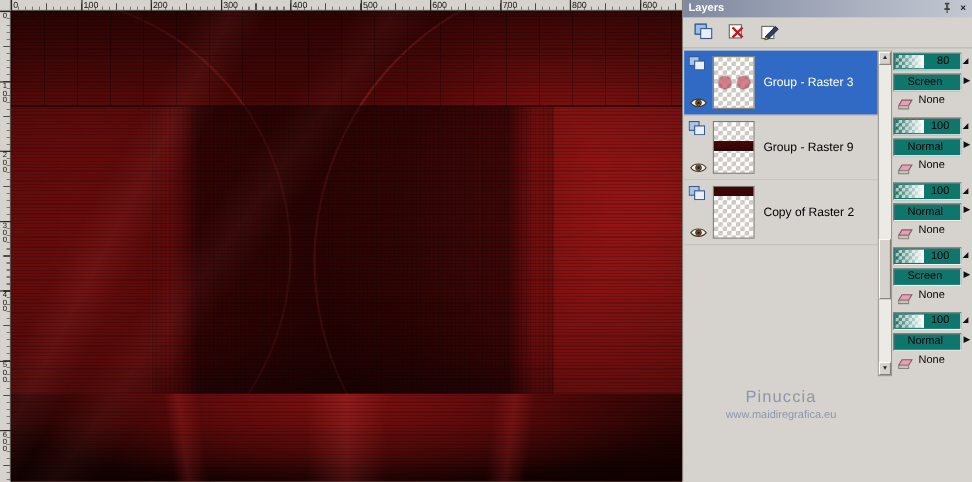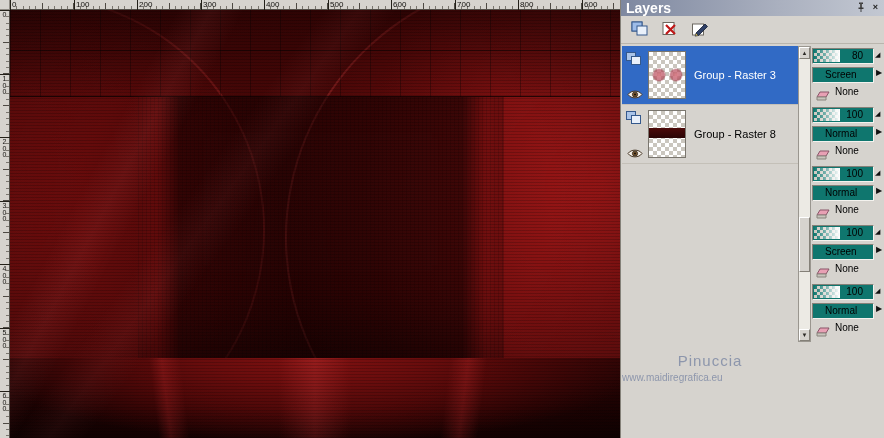--- a/index.html
+++ b/index.html
@@ -66,21 +66,21 @@
       linear-gradient(118deg, rgba(0,0,0,0) 20%, rgba(255,120,120,0.08) 24%, rgba(0,0,0,0) 28%),
       linear-gradient(126deg, rgba(0,0,0,0) 34%, rgba(255,120,120,0.06) 38%, rgba(0,0,0,0) 42%),
       radial-gradient(ellipse at 50% 45%, rgba(0,0,0,0) 55%, rgba(0,0,0,0.35) 100%);}
   .art-scan{background:repeating-linear-gradient(0deg, rgba(0,0,0,0.18) 0 1px, rgba(0,0,0,0) 1px 3px);}
 
   
   .palette{position:absolute;left:620px;top:0;width:264px;height:438px;background:#d6d3ce;
     border-left:1px solid #848078;}
   .ptitle{position:absolute;left:0;top:0;width:100%;height:16px;
     background:linear-gradient(90deg,#7e88a0 0%,#aab0bf 60%,#c3c8d2 100%);}
-  .ptitle-text{position:absolute;left:5px;top:0;line-height:16px;font-size:14px;font-weight:bold;color:#fff;}
+  .ptitle-text{position:absolute;left:5px;top:0;line-height:16px;font-size:10px;font-weight:bold;color:#fff;}
   .pbtn{position:absolute;top:2px;width:13px;height:12px;text-align:center;line-height:11px;
     font-size:9px;font-weight:bold;color:#1c1c1c;cursor:pointer;}
   .pin{left:233px;} .closeb{left:248px;}
   .ptoolbar{position:absolute;left:0;top:16px;width:100%;height:28px;background:#d6d3ce;
     border-bottom:1px solid #b9b5ad;}
   .tbtn{position:absolute;top:2px;width:26px;height:24px;background:#d6d3ce;border:1px solid #d6d3ce;
     cursor:pointer;padding:0;}
 
   .llist{position:absolute;left:1px;top:46px;width:176px;height:392px;}
   .lrow{position:absolute;left:0;width:176px;height:59px;background:#d6d3ce;
@@ -99,21 +99,21 @@
     radial-gradient(circle 9px at 10px 23px, rgba(218,125,135,0.95), rgba(165,45,65,0.6) 60%, rgba(0,0,0,0) 78%),
     radial-gradient(circle 9px at 27px 23px, rgba(218,125,135,0.95), rgba(165,45,65,0.6) 60%, rgba(0,0,0,0) 78%);}
   .t2::after{background:linear-gradient(180deg, rgba(0,0,0,0) 38%, #4a0808 38%, #2b0404 58%, rgba(0,0,0,0) 58%);}
   .t3::after{background:linear-gradient(180deg, #3a0606 0 18%, rgba(0,0,0,0) 18%);}
   .t4::after{background:repeating-linear-gradient(65deg, rgba(70,8,8,0.95) 0 3px, rgba(125,22,22,0.55) 3px 5px, rgba(0,0,0,0) 5px 9px);}
   .t5::after{background:radial-gradient(circle at 50% 45%, #4a0606 0%, #230202 60%, #0d0000 100%);}
   .lname{position:absolute;left:72px;top:23px;font-size:11px;color:#000;white-space:nowrap;}
   .lrow.selected .lname{color:#fff;}
   .wm1{position:absolute;left:0;top:306px;width:176px;text-align:center;font-size:15px;
     color:#8d96ac;letter-spacing:1px;}
-  .wm2{position:absolute;left:0;top:326px;width:176px;text-align:left;font-size:10px;color:#8d96ac;}
+  .wm2{position:absolute;left:0;top:326px;width:176px;text-align:center;font-size:10px;color:#8d96ac;}
 
   .vscroll{position:absolute;left:177px;top:46px;width:13px;height:296px;background:#eceae4;
     border:1px solid #9a968f;}
   .sb-btn{position:absolute;left:0;width:11px;height:12px;background:#d6d3ce;
     border:1px solid;border-color:#fff #848078 #848078 #fff;font-size:6px;text-align:center;
     line-height:10px;color:#2c2a26;cursor:pointer;}
   .sb-up{top:0;} .sb-down{bottom:0;}
   .sb-thumb{position:absolute;left:0;top:170px;width:11px;height:55px;background:#d6d3ce;
     border:1px solid;border-color:#fff #848078 #848078 #fff;cursor:grab;}
 
@@ -243,23 +243,40 @@
           </svg>
         </span>
         <span class="eye">
           <svg viewBox="0 0 16 11" width="16" height="11">
             <path d="M1,5.5 C4,1 12,1 15,5.5 C12,10 4,10 1,5.5 Z" fill="#f4f0ea" stroke="#4a3a28"></path>
             <circle cx="8" cy="5.5" r="2.6" fill="#7a5a33" stroke="#2e2318" stroke-width="0.8"></circle>
             <circle cx="8" cy="5.5" r="1.1" fill="#1d140c"></circle>
           </svg>
         </span>
         <span class="thumb t2"></span>
-        <span class="lname">Group - Raster 8</span>
-      </div>
-
+        <span class="lname">Group - Raster 9</span>
+      </div>
+
+      <div class="lrow" style="top:118px">
+        <span class="gicon">
+          <svg viewBox="0 0 15 13" width="15" height="13">
+            <rect x="0.5" y="0.5" width="9" height="8" fill="#aac4e8" stroke="#35598c"></rect>
+            <rect x="5.5" y="4.5" width="9" height="8" fill="#e9f0fa" stroke="#35598c"></rect>
+          </svg>
+        </span>
+        <span class="eye">
+          <svg viewBox="0 0 16 11" width="16" height="11">
+            <path d="M1,5.5 C4,1 12,1 15,5.5 C12,10 4,10 1,5.5 Z" fill="#f4f0ea" stroke="#4a3a28"></path>
+            <circle cx="8" cy="5.5" r="2.6" fill="#7a5a33" stroke="#2e2318" stroke-width="0.8"></circle>
+            <circle cx="8" cy="5.5" r="1.1" fill="#1d140c"></circle>
+          </svg>
+        </span>
+        <span class="thumb t3"></span>
+        <span class="lname">Copy of Raster 2</span>
+      </div>
 
 
 
       <div class="wm1">Pinuccia</div>
       <div class="wm2">www.maidiregrafica.eu</div>
     </div>
 
     <div class="vscroll">
       <div class="sb-btn sb-up">▲</div>
       <div class="sb-thumb"></div>

